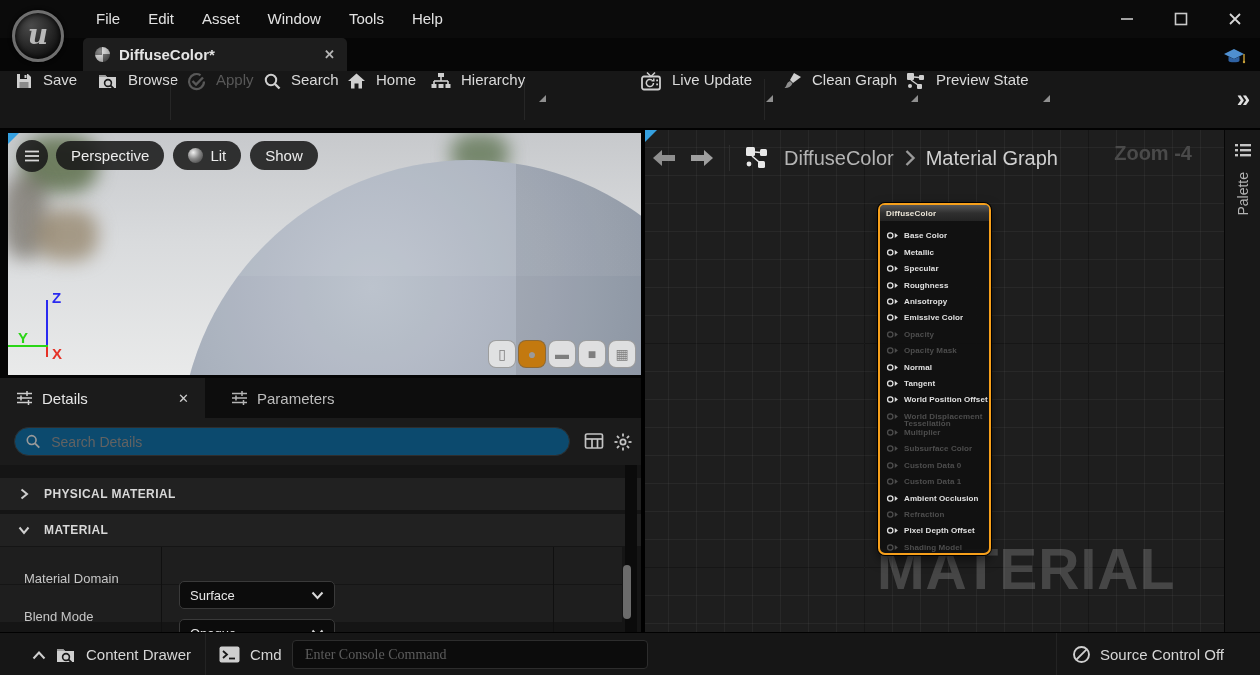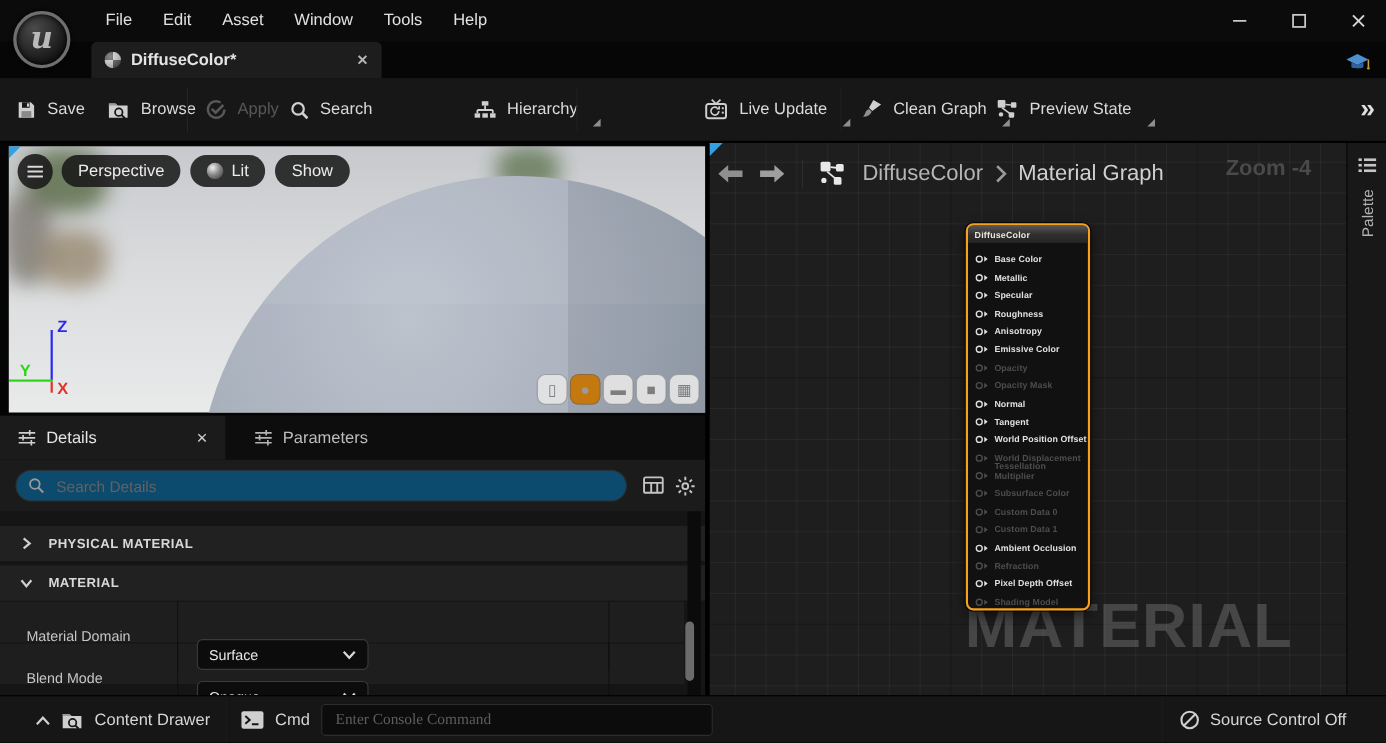--- a/index.html
+++ b/index.html
@@ -24,21 +24,21 @@
     display:flex;align-items:center;padding:0 12px;font-weight:bold;}
   .checker-sphere{width:15px;height:15px;border-radius:50%;flex:0 0 auto;
     background:radial-gradient(circle at 35% 30%,rgba(255,255,255,.35),rgba(0,0,0,.35)),
     conic-gradient(#d8d8d8 0 90deg,#4a4a4a 90deg 180deg,#d8d8d8 180deg 270deg,#4a4a4a 270deg);}
   .asset-tab .tab-label{margin-left:9px;font-size:15px;color:#e4e4e4;flex:1;}
   .asset-tab .tab-close{color:#b5b5b5;font-size:13px;}
   .grad-cap{position:absolute;right:14px;top:8px;}
 
   
   .toolbar{position:absolute;left:0;top:71px;width:1260px;height:59px;background:#171717;border-bottom:2px solid #020202;}
-  .tbtn{position:absolute;top:0;height:57px;display:flex;align-items:center;gap:9px;color:#dadada;font-size:15px;}
+  .tbtn{position:absolute;top:0;height:57px;display:flex;gap:9px;color:#dadada;font-size:15px;}
   .tbtn svg{flex:0 0 auto;}
   .tbtn.disabled{color:#585858;}
   .tsep{position:absolute;top:8px;width:1px;height:41px;background:#050505;border-right:1px solid #262626;}
   .corner{width:0;height:0;border-right:7px solid #8f8f8f;border-top:7px solid transparent;margin-left:5px;margin-top:24px;}
   .overflow-btn{position:absolute;right:10px;top:14px;color:#e0e0e0;font-size:24px;font-weight:bold;}
 
   
   .content{position:absolute;left:0;top:130px;width:1260px;height:502px;background:#000;}
   .left-pane{position:absolute;left:0;top:0;width:641px;height:502px;background:#101010;}
   .graph-pane{position:absolute;left:645px;top:0;width:615px;height:502px;overflow:hidden;}
@@ -218,20 +218,26 @@
           <path d="M6.5 10 l3.5 3.5 L17 6.5" fill="none" stroke="#585858" stroke-width="2.4"></path>
         </svg>
       <span>Apply</span>
     </div>
     <div class="tbtn" style="left:262px">
       <svg width="20" height="20" viewBox="0 0 20 20">
           <circle cx="9" cy="9" r="5.2" fill="none" stroke="#cfcfcf" stroke-width="2"></circle>
           <line x1="13" y1="13" x2="17.5" y2="17.5" stroke="#cfcfcf" stroke-width="2.4"></line>
         </svg>
       <span>Search</span>
+    </div>
+    <div class="tbtn" style="left:346px">
+      <svg width="21" height="20" viewBox="0 0 21 20">
+          <path d="M2 10 L10.5 2.5 L19 10 H16 V17.5 H12.5 V12.5 H8.5 V17.5 H5 V10 Z" fill="#cfcfcf"></path>
+        </svg>
+      <span>Home</span>
     </div>
     <div class="tbtn" style="left:430px">
       <svg width="22" height="20" viewBox="0 0 22 20">
           <rect x="8" y="2" width="6" height="4" fill="#cfcfcf"></rect>
           <line x1="11" y1="6" x2="11" y2="10" stroke="#cfcfcf" stroke-width="1.6"></line>
           <line x1="4" y1="10" x2="18" y2="10" stroke="#cfcfcf" stroke-width="1.6"></line>
           <line x1="4" y1="10" x2="4" y2="13" stroke="#cfcfcf" stroke-width="1.6"></line>
           <line x1="18" y1="10" x2="18" y2="13" stroke="#cfcfcf" stroke-width="1.6"></line>
           <rect x="1.5" y="13" width="5" height="4" fill="#cfcfcf"></rect>
           <rect x="8.5" y="13" width="5" height="4" fill="#cfcfcf"></rect>

